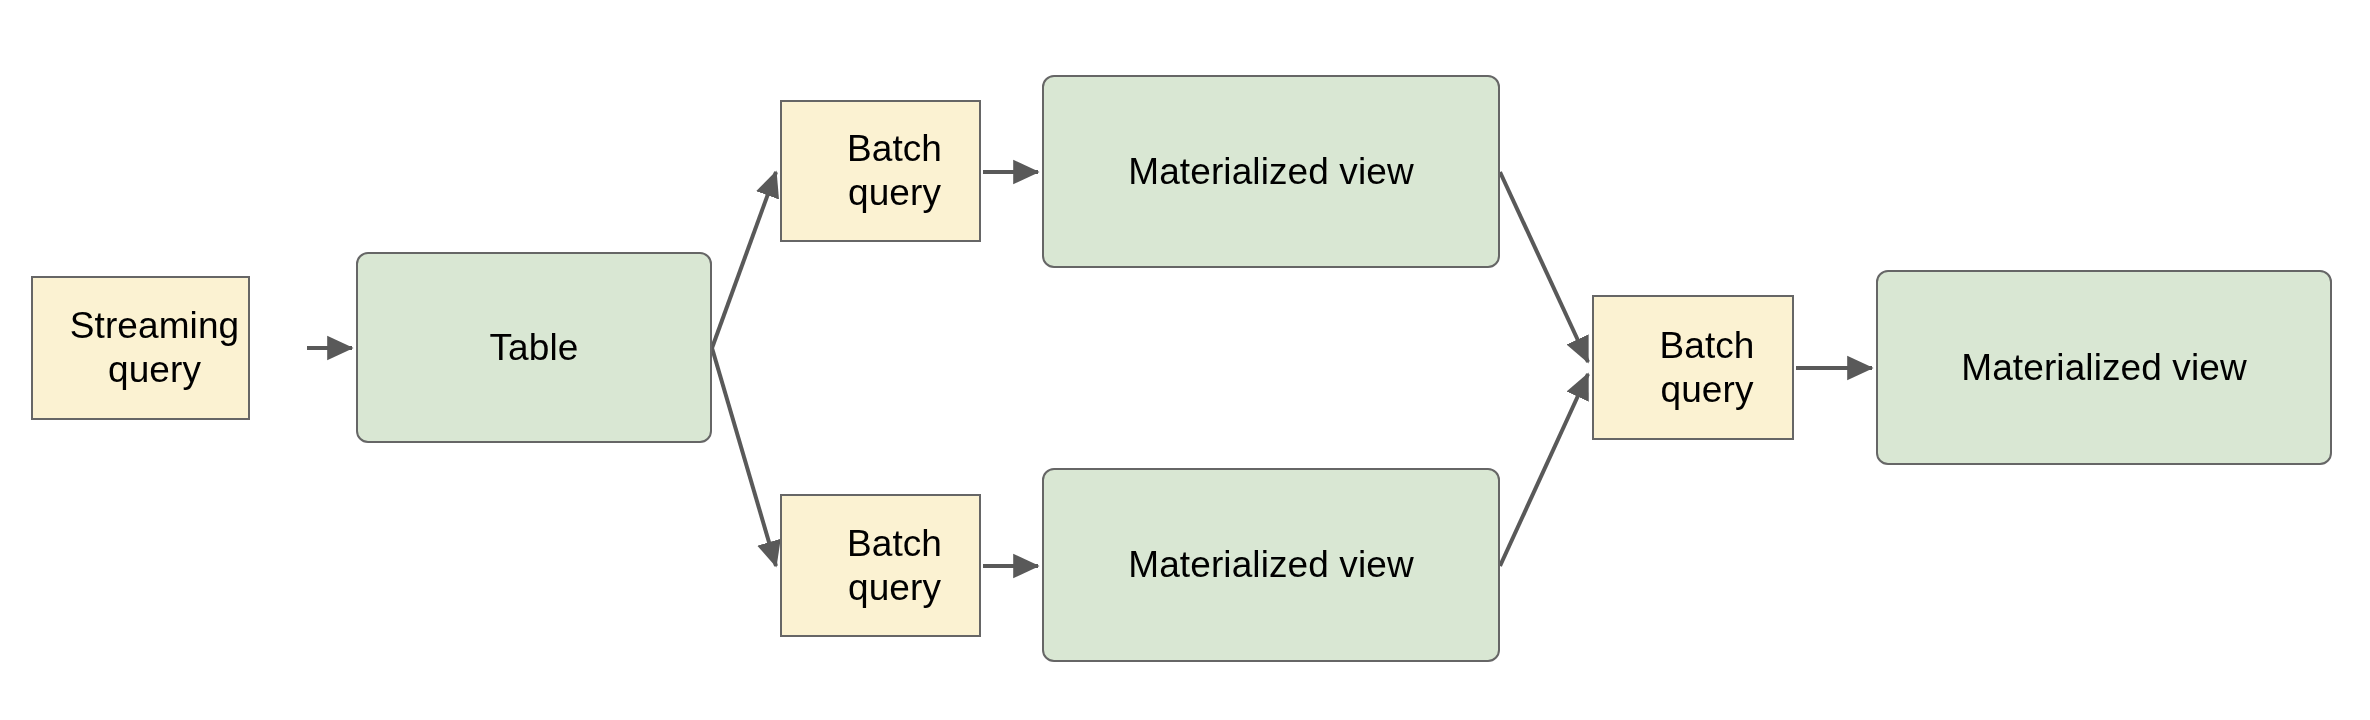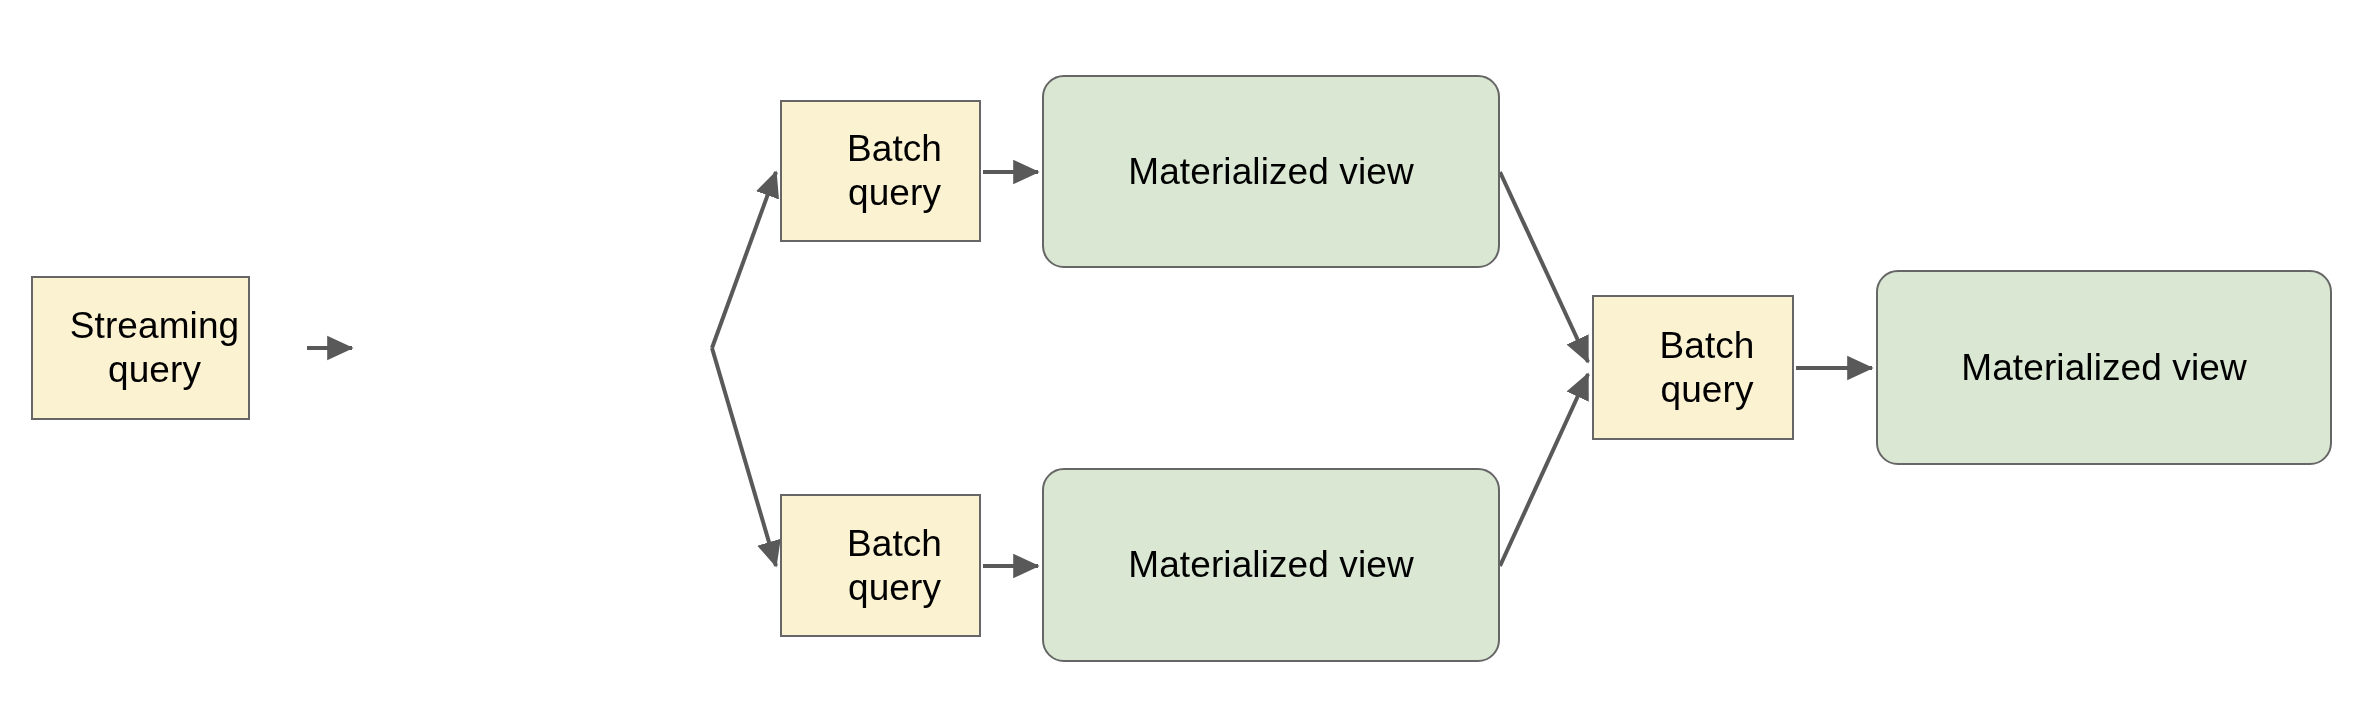--- a/index.html
+++ b/index.html
@@ -42,21 +42,21 @@
     border: 2px solid #666666;
     z-index: 2;
   }
   .node.process {
     background: #fbf2d2;
     border-radius: 0;
     padding-left: 28px;
   }
   .node.store {
     background: #d9e7d3;
-    border-radius: 22px;
+    border-radius: 12px;
   }
   .node-label {
     display: block;
     white-space: pre-line;
     padding: 0 10px;
   }
 </style>
 </head>
 <body>
 
@@ -84,20 +84,23 @@
     <polyline points="1500,566 1588,374" fill="none" stroke="#595959" stroke-width="4" marker-end="url(#arrowhead)"></polyline>
 
     <polyline points="1796,368 1872,368" fill="none" stroke="#595959" stroke-width="4" marker-end="url(#arrowhead)"></polyline>
   </svg>
 
   <div class="node process" style="left:31px; top:276px; width:219px; height:144px;">
     <span class="node-label">Streaming
 query</span>
   </div>
 
+  <div class="node store" style="left:356px; top:252px; width:356px; height:191px;">
+    <span class="node-label">Table</span>
+  </div>
 
   <div class="node process" style="left:780px; top:100px; width:201px; height:142px;">
     <span class="node-label">Batch
 query</span>
   </div>
 
   <div class="node store" style="left:1042px; top:75px; width:458px; height:193px;">
     <span class="node-label">Materialized view</span>
   </div>
 

